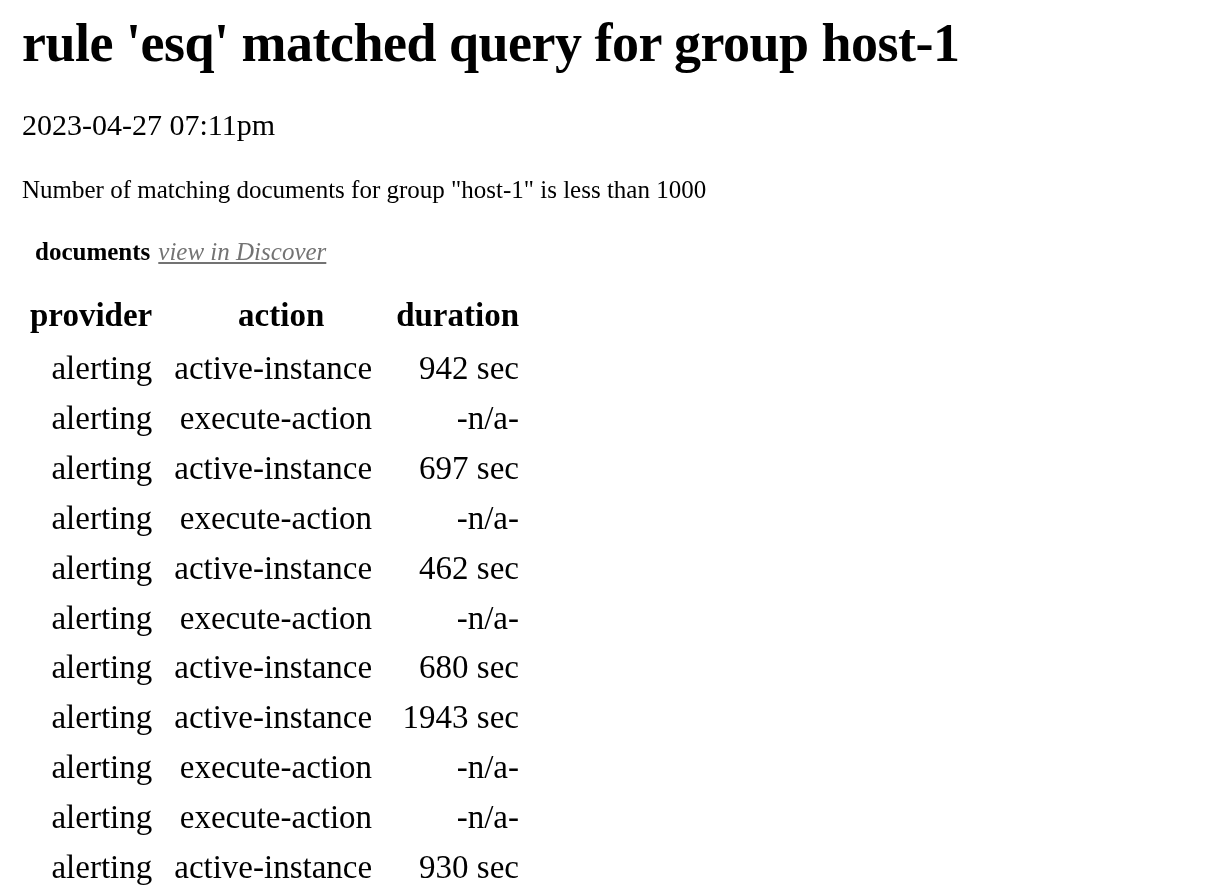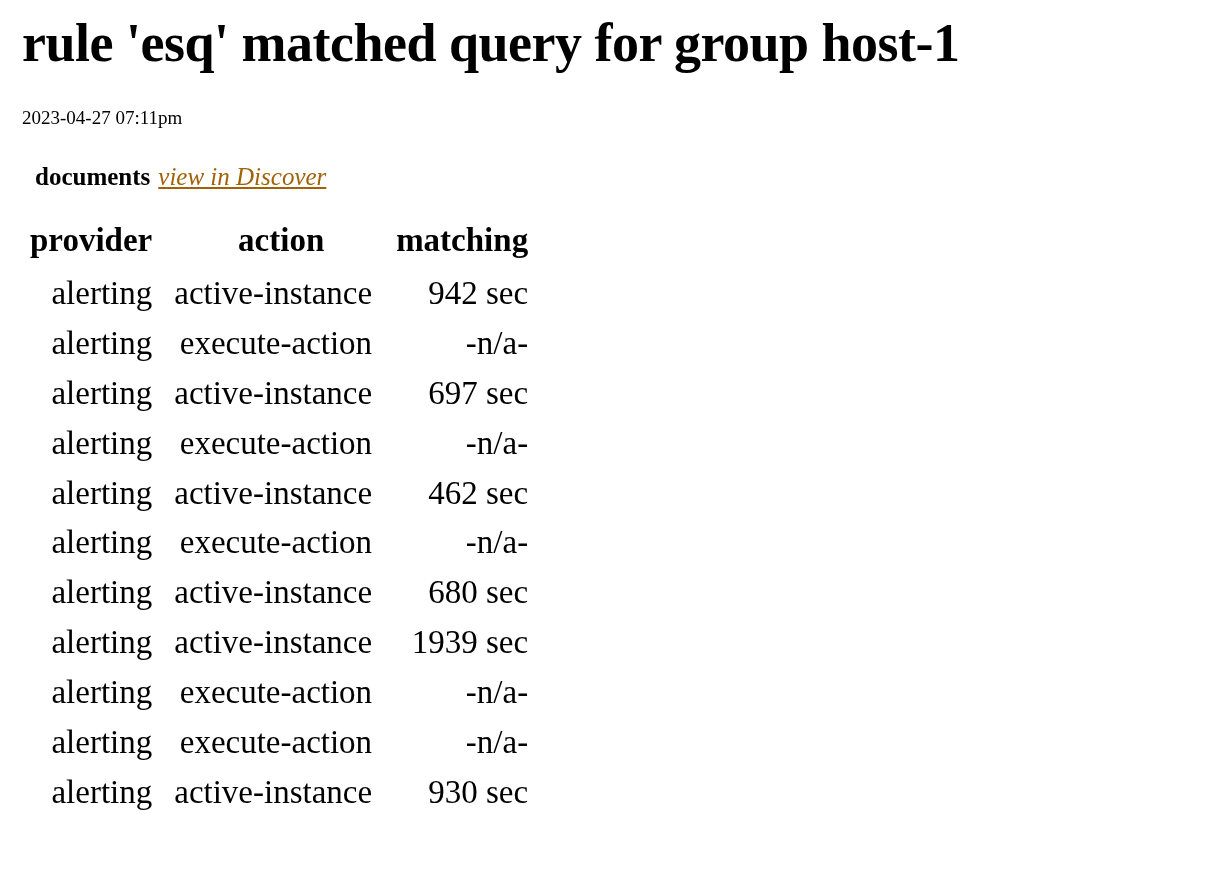--- a/index.html
+++ b/index.html
@@ -21,40 +21,40 @@
   h1.alert-title {
     font-family: Liberation Serif, serif;
     font-size: 54px;
     font-weight: bold;
     line-height: 1.1;
     margin: 0 0 0 0;
     padding: 0;
     letter-spacing: -0.5px;
   }
   .timestamp {
-    font-size: 19px;
+    font-size: 30px;
     margin-top: 34px;
     line-height: 1.2;
   }
   .message {
     font-size: 25px;
     margin-top: 32px;
     line-height: 1.2;
   }
   .docs-line {
     font-size: 25px;
     margin-top: 32px;
     line-height: 1.2;
   }
   .docs-label {
     font-weight: bold;
     margin-left: 13px;
   }
   .discover-link {
-    color: #a16207;
+    color: #737373;
     font-style: italic;
     text-decoration: underline;
     margin-left: 8px;
     cursor: pointer;
   }
   table.docs-table {
     margin-top: 30px;
     border-collapse: collapse;
     font-size: 33px;
   }
@@ -76,31 +76,32 @@
 </style>
 </head>
 <body>
 
 <div class="page">
 
   <h1 class="alert-title">rule 'esq' matched query for group host-1</h1>
 
   <div class="timestamp">2023-04-27 07:11pm</div>
 
+  <div class="message">Number of matching documents for group "host-1" is less than 1000</div>
 
   <div class="docs-line">
     <span class="docs-label">documents</span><a class="discover-link" href="#">view in Discover</a>
   </div>
 
   <table class="docs-table">
     <thead>
       <tr>
         <th class="col-provider">provider</th>
         <th class="col-action">action</th>
-        <th class="col-duration">matching</th>
+        <th class="col-duration">duration</th>
       </tr>
     </thead>
     <tbody>
       <tr>
         <td>alerting</td>
         <td>active-instance</td>
         <td>942 sec</td>
       </tr>
       <tr>
         <td>alerting</td>
@@ -128,21 +129,21 @@
         <td>-n/a-</td>
       </tr>
       <tr>
         <td>alerting</td>
         <td>active-instance</td>
         <td>680 sec</td>
       </tr>
       <tr>
         <td>alerting</td>
         <td>active-instance</td>
-        <td>1939 sec</td>
+        <td>1943 sec</td>
       </tr>
       <tr>
         <td>alerting</td>
         <td>execute-action</td>
         <td>-n/a-</td>
       </tr>
       <tr>
         <td>alerting</td>
         <td>execute-action</td>
         <td>-n/a-</td>

